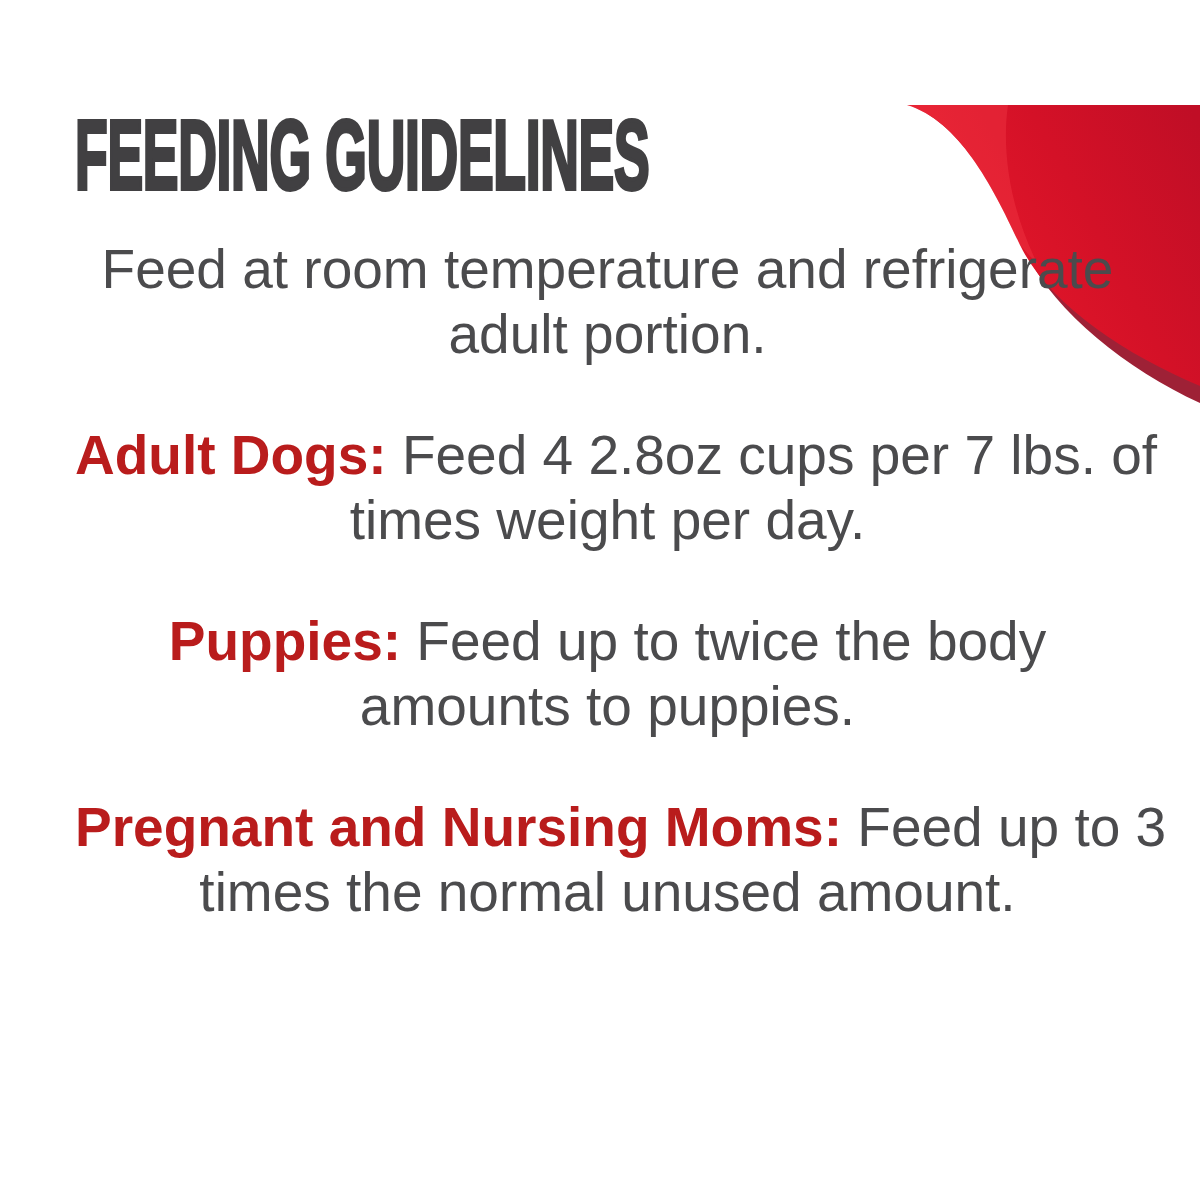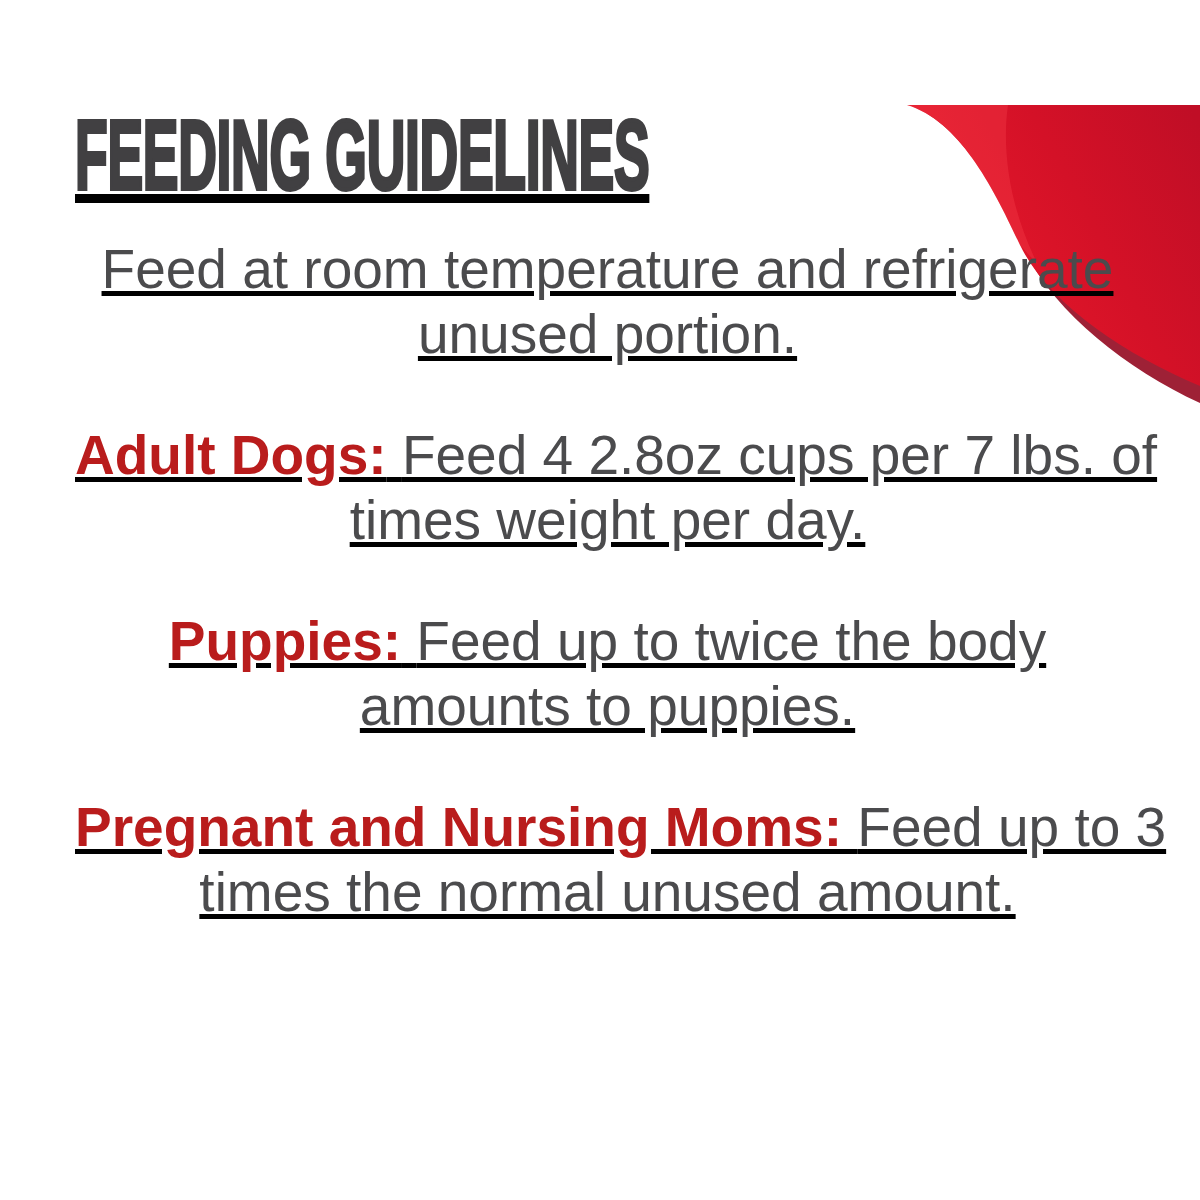--- a/index.html
+++ b/index.html
@@ -22,21 +22,20 @@
     top: 0;
     right: 0;
     width: 1200px;
     height: 320px;
     pointer-events: none;
   }
   .content {
     position: relative;
     z-index: 2;
     padding: 0 60px 0 75px;
-    text-decoration: underline;
   }
   h1.title {
     margin: 105px 0 0 0;
     font-size: 99px;
     line-height: 99px;
     font-weight: bold;
     color: #414042;
     letter-spacing: -0.5px;
     white-space: nowrap;
     -webkit-text-stroke: 4px #414042;
@@ -73,21 +72,21 @@
     </defs>
     <path d="M 910,0 C 963,20 999,90 1026,148 C 1055,207 1126,264 1200,298 L 1200,0 Z" fill="#9e2136"></path>
     <path d="M 907,0 C 960,16 994,84 1020,140 C 1048,198 1122,248 1200,281 L 1200,0 Z" fill="url(#swooshGrad)"></path>
     <path d="M 907,0 C 960,16 994,84 1020,140 L 1038,160 C 1008,100 1002,42 1008,0 Z" fill="#ff4a55" opacity="0.28"></path>
   </svg>
 
   <div class="content">
 
     <h1 class="title">FEEDING GUIDELINES</h1>
 
-    <p class="body-par intro"><span>Feed at room temperature and refrigerate</span><br><span>unused portion.</span></p>
+    <p class="body-par intro"><span>Feed at room temperature and refrigerate</span><br><span>adult portion.</span></p>
 
     <p class="body-par section"><strong>Adult Dogs:</strong> <span>Feed 4 2.8oz cups per 7 lbs. of</span><br><span>times weight per day.</span></p>
 
     <p class="body-par section"><strong>Puppies:</strong> <span>Feed up to twice the body</span><br><span>amounts to puppies.</span></p>
 
     <p class="body-par section"><strong>Pregnant and Nursing Moms:</strong> <span>Feed up to 3</span><br><span>times the normal unused amount.</span></p>
 
   </div>
 </div>
 

